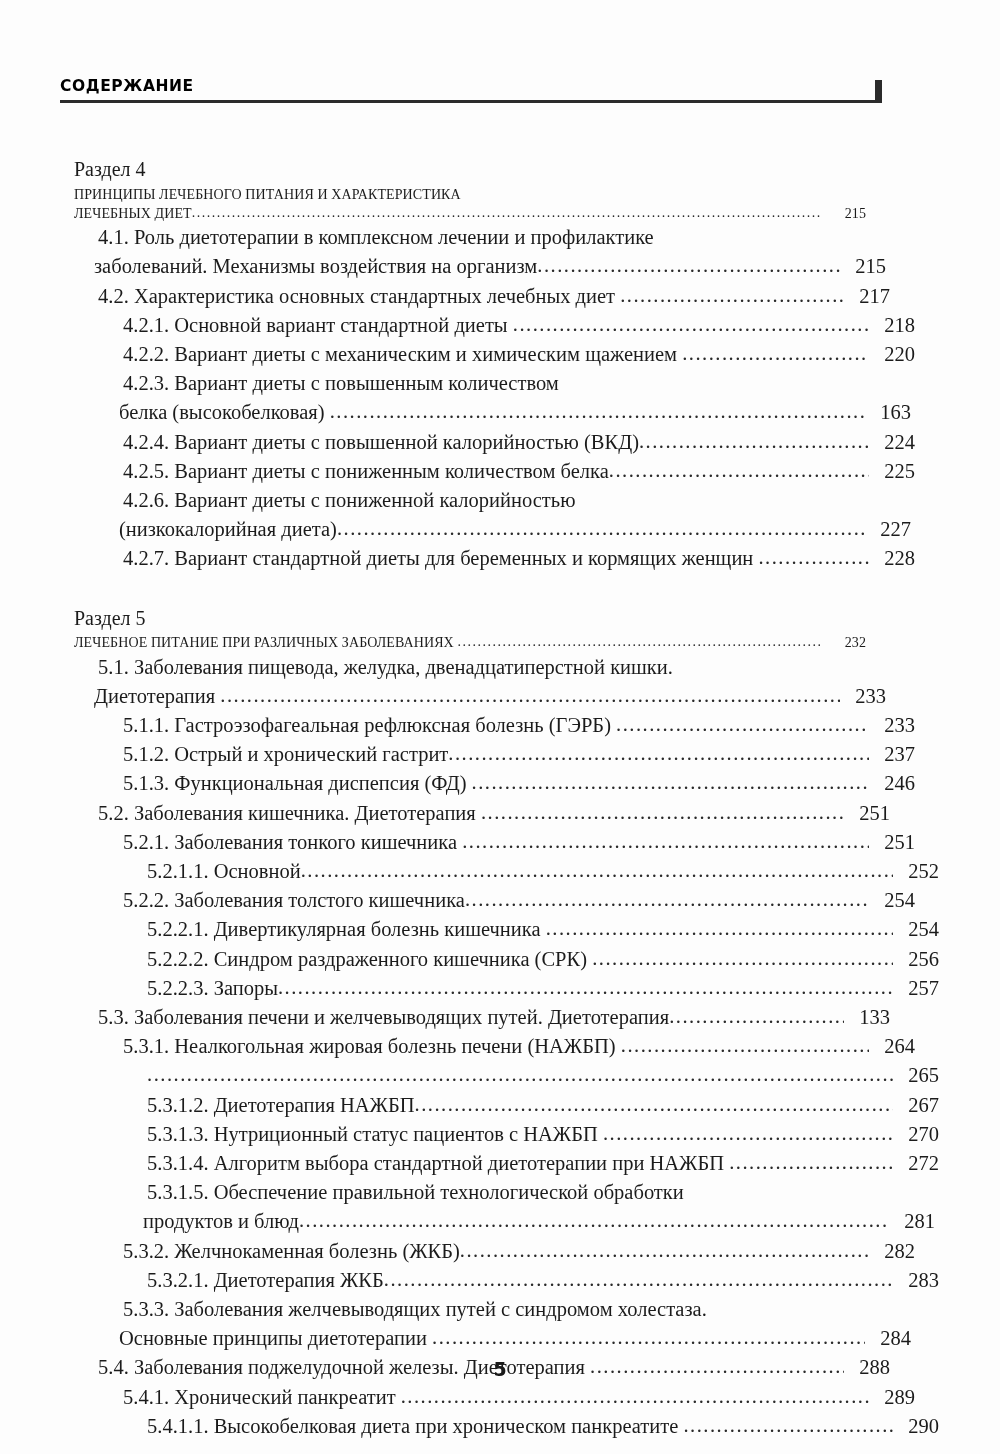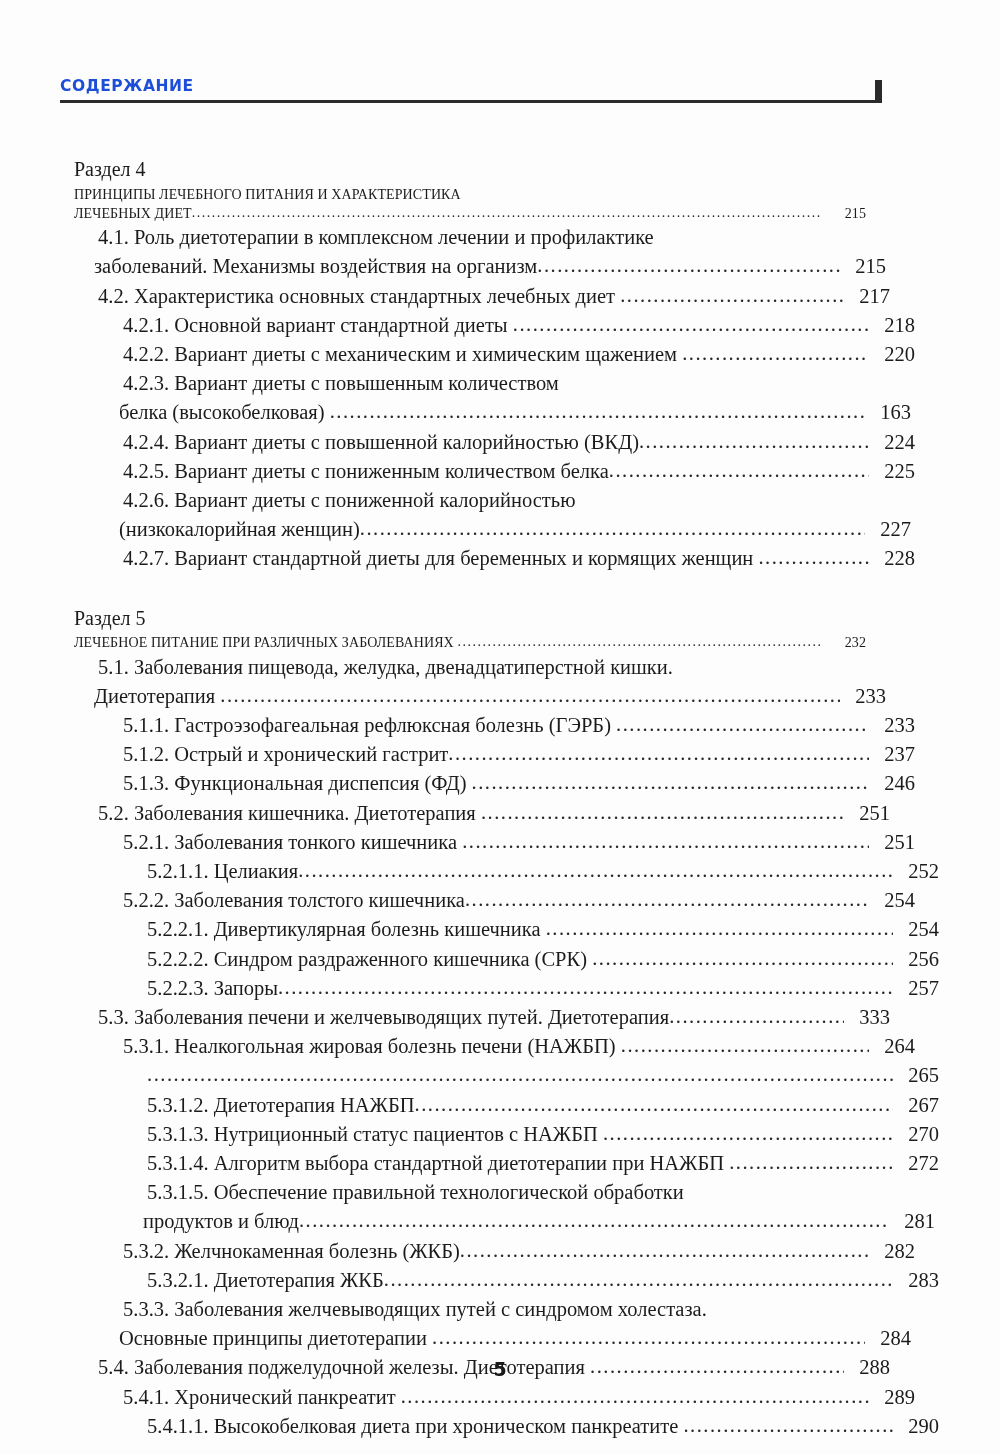--- a/index.html
+++ b/index.html
@@ -27,21 +27,21 @@
     position: absolute;
     left: 60px;
     top: 78px;
     width: 822px;
   }
   .header-title {
     font-family: "DejaVu Sans", "Liberation Sans", sans-serif;
     font-size: 15.5px;
     font-weight: 700;
     letter-spacing: 0.6px;
-    color: #1d4ed8;
+    color: #000000;
     line-height: 1.05;
     margin: 0 0 6px 0;
     white-space: nowrap;
   }
   .header-rule {
     position: relative;
     height: 22px;
   }
   .header-rule .hr-line {
     position: absolute;
@@ -198,21 +198,21 @@
         </div>
         <div class="row lvl2">
           <span class="label">4.2.5. Вариант диеты с пониженным количеством белка</span>
           <span class="leader">...................................................................................................................................................................................</span>
           <span class="pageno">225</span>
         </div>
         <div class="row lvl2 nodots">
           <span class="label">4.2.6. Вариант диеты с пониженной калорийностью</span>
         </div>
         <div class="row cont2">
-          <span class="label">(низкокалорийная женщин)</span>
+          <span class="label">(низкокалорийная диета)</span>
           <span class="leader">...................................................................................................................................................................................</span>
           <span class="pageno">227</span>
         </div>
         <div class="row lvl2">
           <span class="label">4.2.7. Вариант стандартной диеты для беременных и кормящих женщин </span>
           <span class="leader">...................................................................................................................................................................................</span>
           <span class="pageno">228</span>
         </div>
       </div>
       <div class="block">
@@ -249,21 +249,21 @@
           <span class="label">5.2. Заболевания кишечника. Диетотерапия </span>
           <span class="leader">...................................................................................................................................................................................</span>
           <span class="pageno">251</span>
         </div>
         <div class="row lvl2">
           <span class="label">5.2.1. Заболевания тонкого кишечника </span>
           <span class="leader">...................................................................................................................................................................................</span>
           <span class="pageno">251</span>
         </div>
         <div class="row lvl3">
-          <span class="label">5.2.1.1. Целиакия</span>
+          <span class="label">5.2.1.1. Основной</span>
           <span class="leader">...................................................................................................................................................................................</span>
           <span class="pageno">252</span>
         </div>
         <div class="row lvl2">
           <span class="label">5.2.2. Заболевания толстого кишечника</span>
           <span class="leader">...................................................................................................................................................................................</span>
           <span class="pageno">254</span>
         </div>
         <div class="row lvl3">
           <span class="label">5.2.2.1. Дивертикулярная болезнь кишечника </span>
@@ -276,21 +276,21 @@
           <span class="pageno">256</span>
         </div>
         <div class="row lvl3">
           <span class="label">5.2.2.3. Запоры</span>
           <span class="leader">...................................................................................................................................................................................</span>
           <span class="pageno">257</span>
         </div>
         <div class="row lvl1">
           <span class="label">5.3. Заболевания печени и желчевыводящих путей. Диетотерапия</span>
           <span class="leader">...................................................................................................................................................................................</span>
-          <span class="pageno">333</span>
+          <span class="pageno">133</span>
         </div>
         <div class="row lvl2">
           <span class="label">5.3.1. Неалкогольная жировая болезнь печени (НАЖБП) </span>
           <span class="leader">...................................................................................................................................................................................</span>
           <span class="pageno">264</span>
         </div>
         <div class="row lvl3">
           <span class="leader">...................................................................................................................................................................................</span>
           <span class="pageno">265</span>
         </div>

